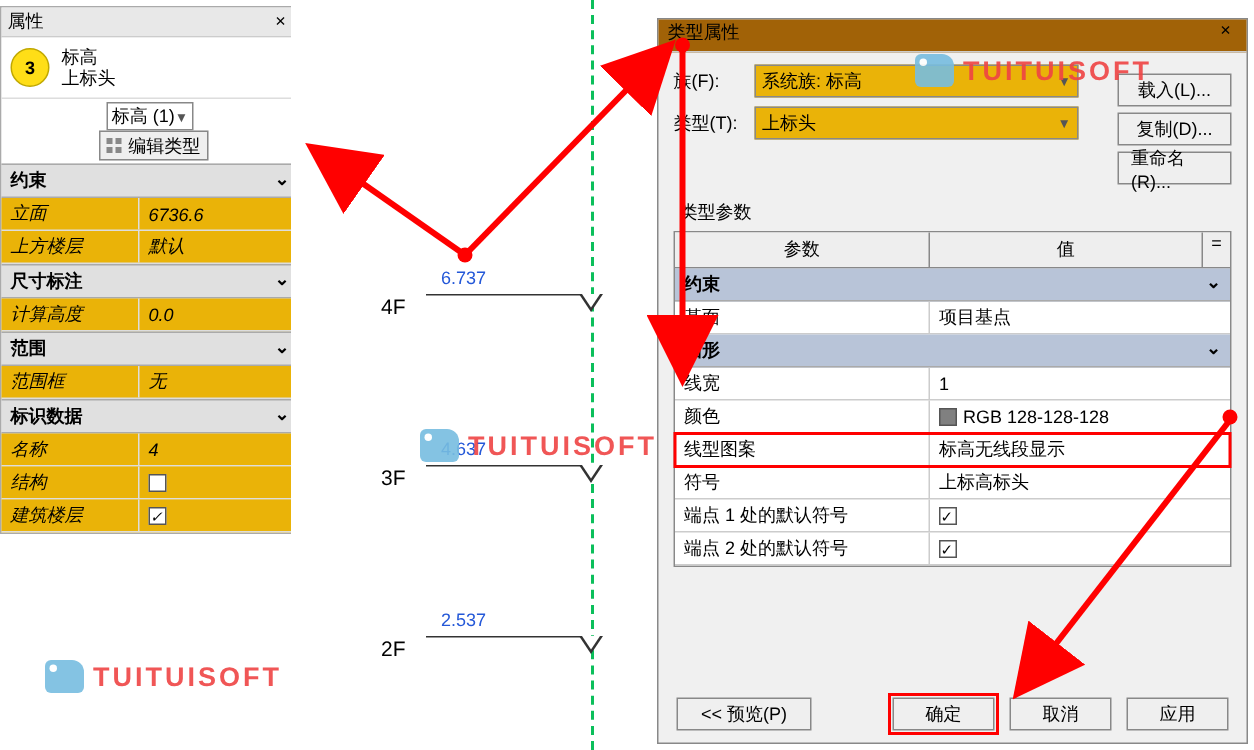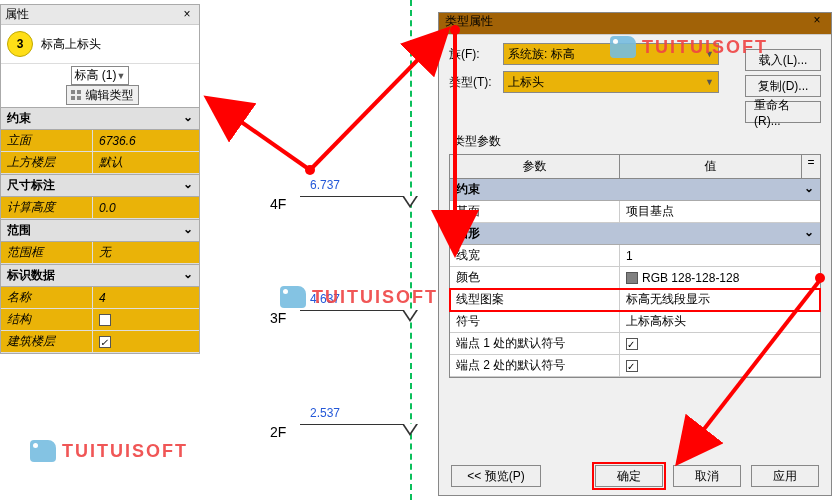--- a/index.html
+++ b/index.html
@@ -5,39 +5,39 @@
   * { box-sizing: border-box; font-family: "Microsoft YaHei", sans-serif; }
   body { margin: 0; width: 836px; height: 500px; background: #fff; position: relative; overflow: hidden; font-size: 12px; }
 
   
   .prop-panel { position: absolute; left: 0; top: 4px; width: 200px; border: 1px solid #aaa; background: #f5f5f5; }
   .prop-titlebar { display: flex; align-items: center; background: #e8e8e8; border-bottom: 1px solid #ccc; padding: 2px 4px; height: 20px; }
   .prop-titlebar .ttl { flex: 1; }
   .close-x { width: 16px; height: 16px; text-align: center; line-height: 14px; cursor: pointer; }
   .type-block { display: flex; align-items: center; padding: 6px; gap: 8px; background: #fff; }
   .badge3 { width: 26px; height: 26px; border-radius: 50%; background: #ffde17; display: flex; align-items: center; justify-content: center; font-weight: bold; color: #000; border: 1px solid #c0a800; }
-  .type-lines { display: flex; flex-direction: row; line-height: 14px; }
+  .type-lines { display: flex; flex-direction: column; line-height: 14px; }
   .type-selrow { display: flex; align-items: center; padding: 2px; background: #fff; border-top: 1px solid #ddd; flex-direction: column; }
   .type-sel { flex: 1; border: 1px solid #888; height: 20px; padding: 0 3px; display: flex; align-items: center; justify-content: space-between; background: #fff; }
   .edit-type-btn { margin-left: 4px; height: 20px; border: 1px solid #888; padding: 0 4px; display: flex; align-items: center; gap: 3px; background: #efefef; cursor: pointer; }
   .edit-type-icon { width: 12px; height: 10px; display: inline-block; background:
     linear-gradient(#888,#888) 0 0/4px 4px no-repeat,
     linear-gradient(#888,#888) 6px 0/4px 4px no-repeat,
     linear-gradient(#888,#888) 0 6px/4px 4px no-repeat,
     linear-gradient(#888,#888) 6px 6px/4px 4px no-repeat; }
   .grid { width: 100%; }
   .grid .section-head { background: #e0e0e0; font-weight: bold; padding: 2px 6px; border-top: 1px solid #aaa; border-bottom: 1px solid #aaa; display: flex; justify-content: space-between; }
   .grid .row { display: flex; background: #eab308; border-bottom: 1px solid #ddd; font-style: italic; }
   .grid .k { width: 92px; padding: 2px 6px; border-right: 1px solid #ddd; }
   .grid .v { flex: 1; padding: 2px 6px; display: flex; align-items: center; }
   .chk { width: 12px; height: 12px; border: 1px solid #555; background: #fff; display: inline-block; }
   .chk.on::after { content: "✓"; font-size: 10px; line-height: 10px; position: relative; top: -2px; left: 0; }
 
   
-  .canvas { position: absolute; left: 210px; top: 0; width: 230px; height: 500px; background: #fff; }
+  .canvas { position: absolute; left: 194px; top: 0; width: 230px; height: 500px; background: #fff; }
   .dash-green { position: absolute; left: 200px; top: 0; height: 500px; border-left: 2px dashed #0bbf5b; }
   .level { position: absolute; left: 40px; width: 170px; }
   .level .val { color: #2458d8; position: absolute; left: 60px; top: -18px; }
   .level .name { position: absolute; left: 20px; top: 0; font-size: 14px; }
   .level .line { position: absolute; left: 50px; top: 0; width: 110px; border-top: 1px solid #333; }
   .level .tri { position: absolute; left: 152px; top: 0; width: 0; height: 0; border-left: 8px solid transparent; border-right: 8px solid transparent; border-top: 12px solid #333; }
   .level .tri::after { content:""; position:absolute; left:-6px; top:-12px; width:0; height:0; border-left:6px solid transparent; border-right:6px solid transparent; border-top:9px solid #fff; }
 
   
   .dialog { position: absolute; left: 438px; top: 12px; width: 394px; height: 484px; border: 1px solid #888; background: #f0f0f0; }

